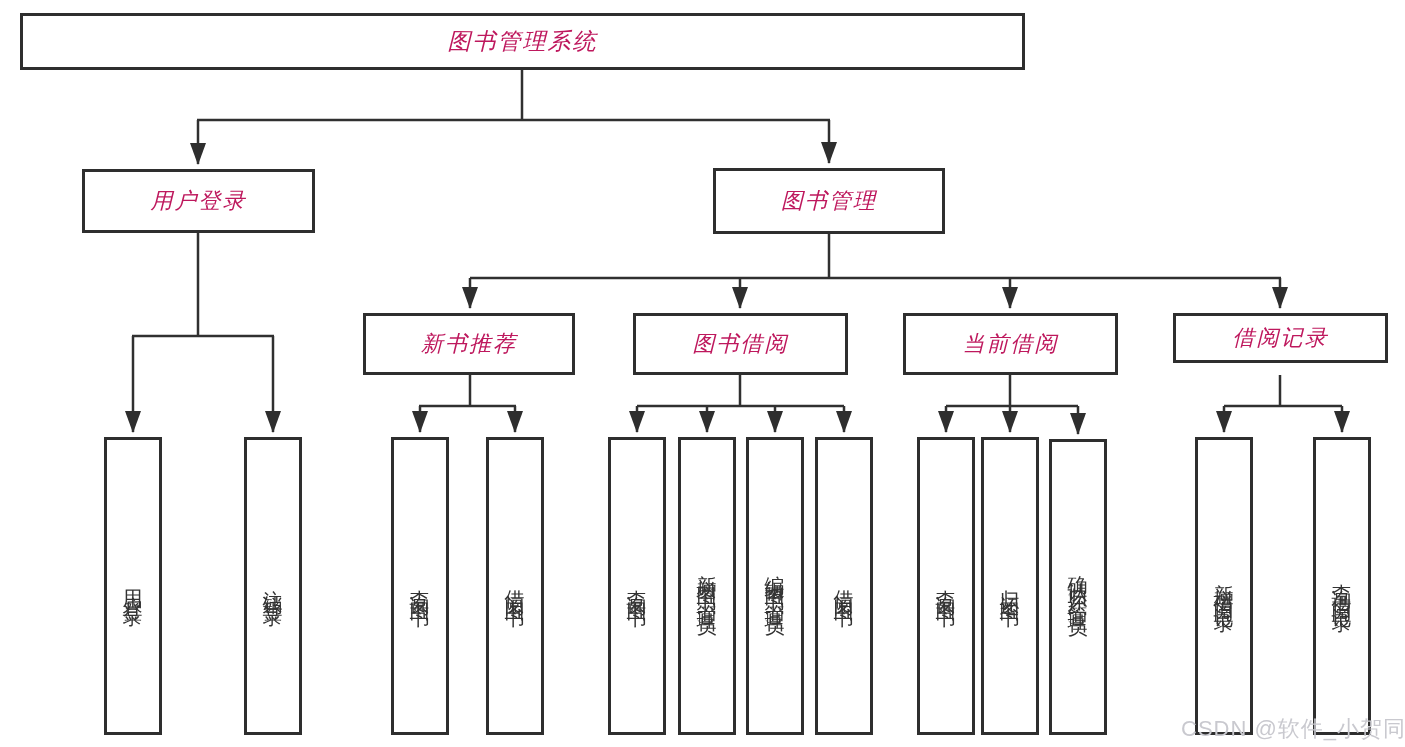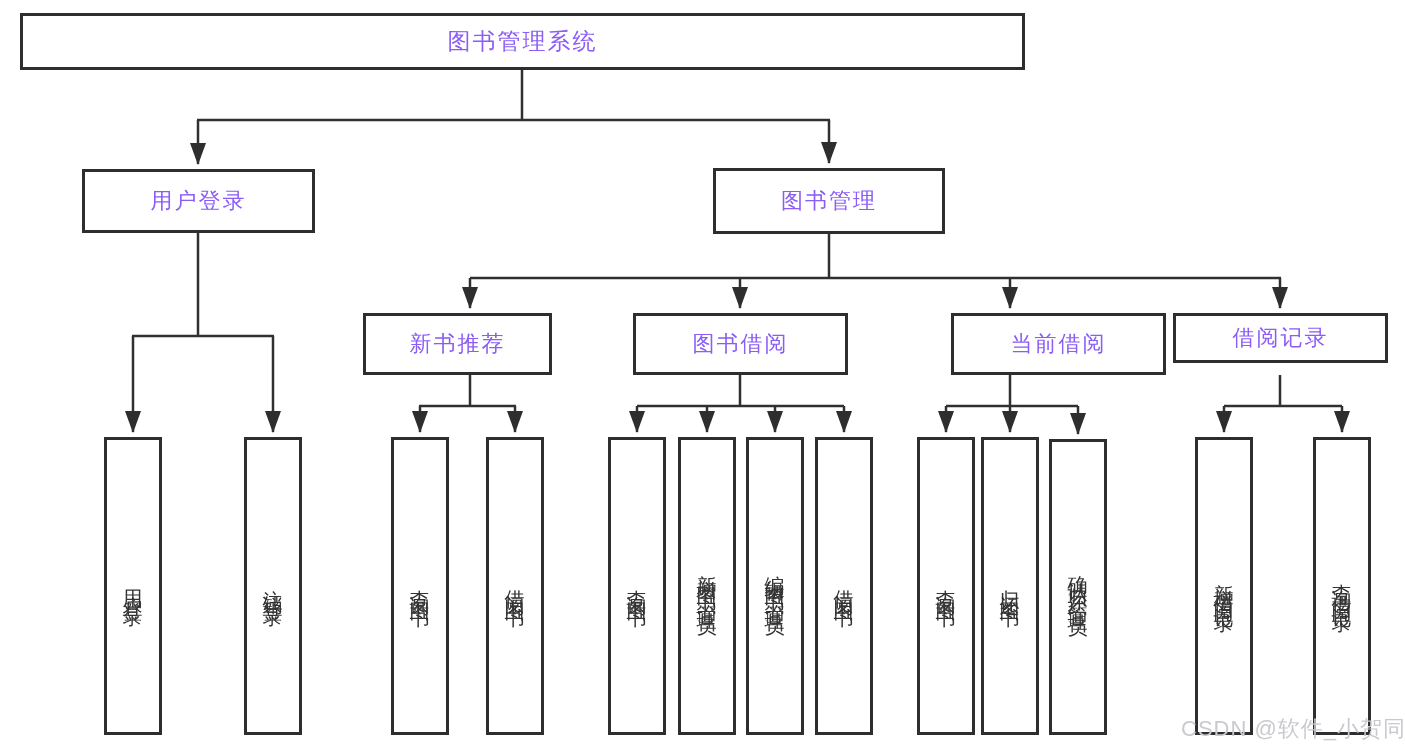--- a/index.html
+++ b/index.html
@@ -7,21 +7,21 @@
          font-family: "Liberation Sans", "DejaVu Sans", sans-serif; }
   #canvas { position: relative; width: 1405px; height: 747px; background: #ffffff; }
 
   #connectors { position: absolute; left: 0; top: 0; width: 1405px; height: 747px; z-index: 1; }
   #connectors path, #connectors line { stroke: #303030; stroke-width: 2.5; fill: none; }
   #connectors marker path { fill: #2e2e2e; stroke: none; }
 
   .node { position: absolute; box-sizing: border-box; background: #ffffff;
           border: 3px solid #2e2e2e; display: flex; align-items: center;
           justify-content: center; z-index: 2; }
-  .h-node { font-size: 22px; color: #8b5cf6; letter-spacing: 2px; white-space: nowrap; }
+  .h-node { font-size: 22px; color: #be185d; letter-spacing: 2px; white-space: nowrap; font-style: italic; }
   .root-node { font-size: 23px; }
   .v-node span { writing-mode: vertical-rl; font-size: 20px; color: #333333;
                  letter-spacing: 6px; line-height: 1; white-space: nowrap; }
 
   .watermark { position: absolute; left: 1181px; top: 714px; z-index: 6;
                font-size: 22px; color: #c9c9cf; letter-spacing: 1px; white-space: nowrap; }
 </style>
 </head>
 <body>
 
@@ -66,23 +66,23 @@
     <path d="M1280 375 L1280 406 M1224 406 L1342 406"></path>
     <path d="M1224 406 L1224 432" marker-end="url(#arrow)"></path>
     <path d="M1342 406 L1342 432" marker-end="url(#arrow)"></path>
   </svg>
 
   <div class="node h-node root-node" style="left:20px; top:13px; width:1005px; height:57px;">图书管理系统</div>
 
   <div class="node h-node" style="left:82px; top:169px; width:233px; height:64px;">用户登录</div>
   <div class="node h-node" style="left:713px; top:168px; width:232px; height:66px;text-align:right;">图书管理</div>
 
-  <div class="node h-node" style="left:363px; top:313px; width:189px; height:62px;">新书推荐</div>
+  <div class="node h-node" style="left:363px; top:313px; width:212px; height:62px;">新书推荐</div>
   <div class="node h-node" style="left:633px; top:313px; width:215px; height:62px;text-align:right;">图书借阅</div>
-  <div class="node h-node" style="left:903px; top:313px; width:215px; height:62px;margin-left:48px;">当前借阅</div>
+  <div class="node h-node" style="left:903px; top:313px; width:215px; height:62px;">当前借阅</div>
   <div class="node h-node" style="left:1173px; top:313px; width:215px; height:50px;">借阅记录</div>
 
   <div class="node v-node" style="left:104px; top:437px; width:58px; height:298px;">
     <span>用户登录</span>
   </div>
   <div class="node v-node" style="left:244px; top:437px; width:58px; height:298px;">
     <span>注销登录</span>
   </div>
 
   <div class="node v-node" style="left:391px; top:437px; width:58px; height:298px;">

